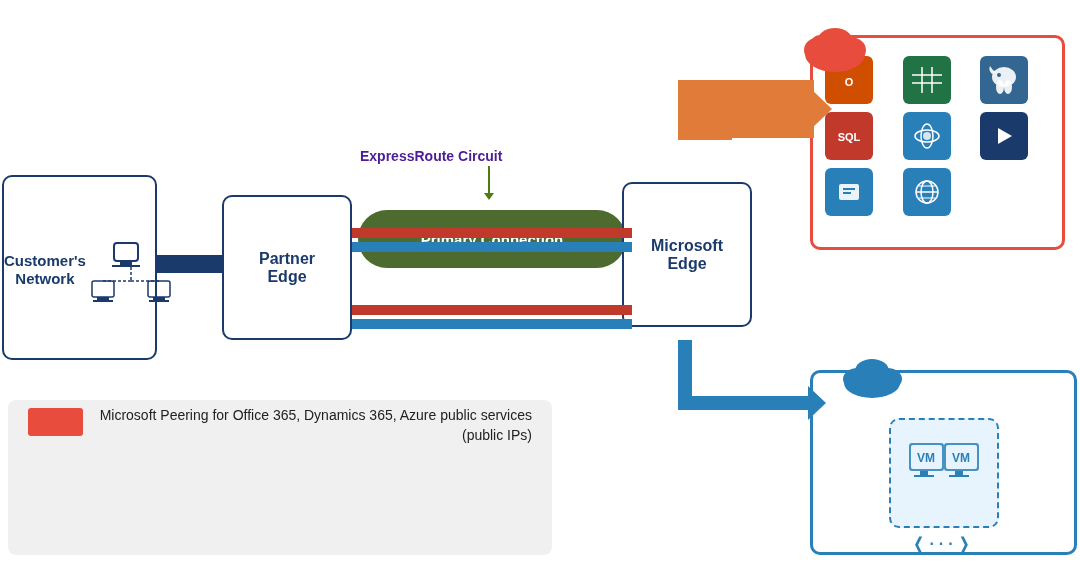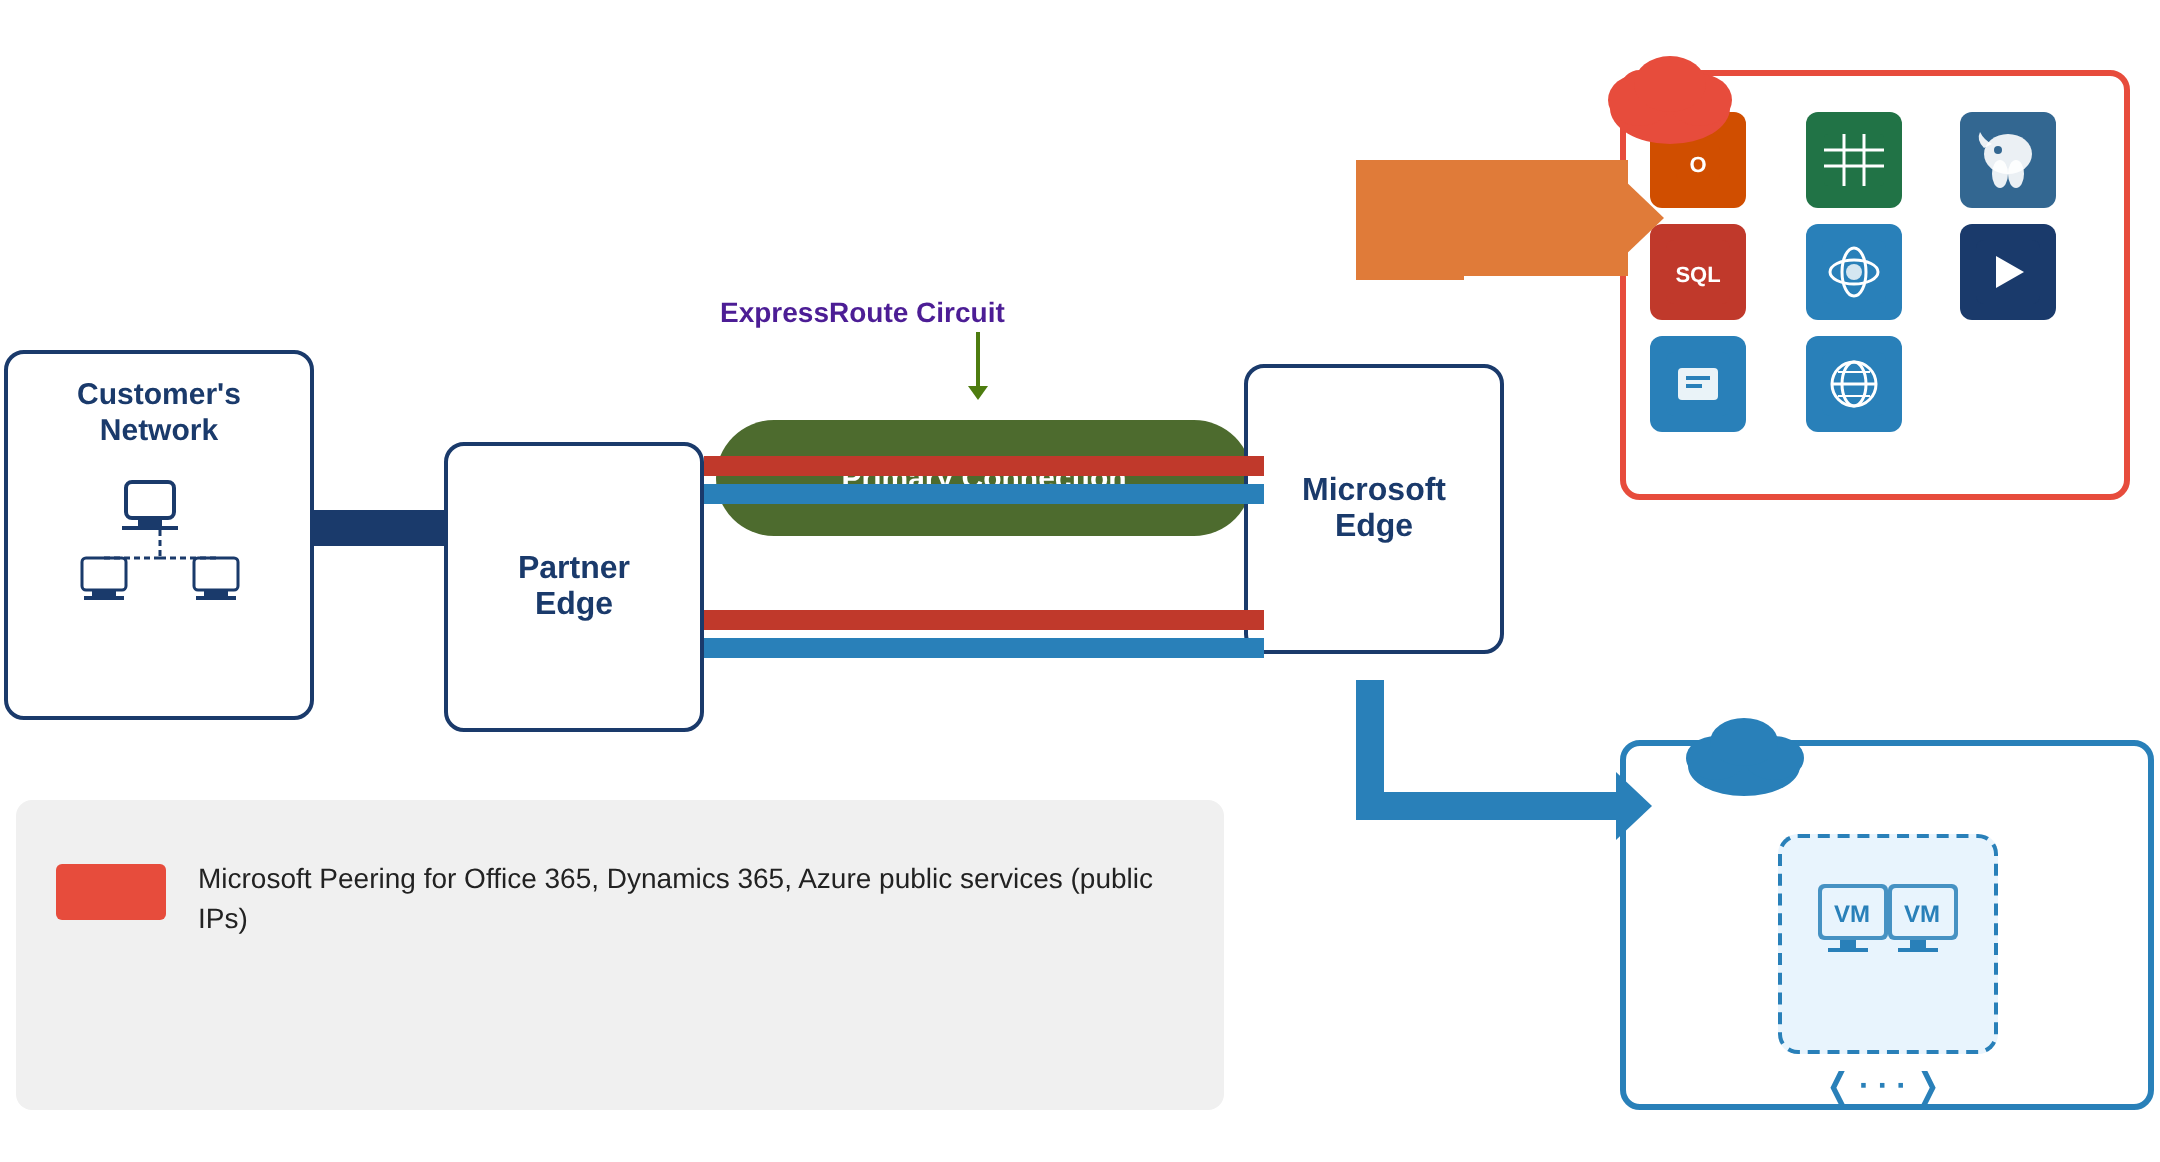--- a/index.html
+++ b/index.html
@@ -23,21 +23,21 @@
     .customers-network {
       position: absolute;
       left: 2px;
       top: 175px;
       width: 155px;
       height: 185px;
       border: 2.5px solid #1a3a6b;
       border-radius: 10px;
       background: #fff;
       display: flex;
-      flex-direction: column;
+      flex-direction: row;
       align-items: center;
       justify-content: flex-start;
       padding-top: 12px;
     }
 
     .customers-network-label {
       font-size: 15px;
       font-weight: 700;
       color: #1a3a6b;
       text-align: center;
@@ -66,21 +66,20 @@
       left: 222px;
       top: 195px;
       width: 130px;
       height: 145px;
       border: 2.5px solid #1a3a6b;
       border-radius: 10px;
       background: #fff;
       display: flex;
       align-items: center;
       justify-content: center;
-      margin-top: 26px;
     }
 
     .partner-edge-label {
       font-size: 16px;
       font-weight: 700;
       color: #1a3a6b;
       text-align: center;
     }
 
     
@@ -296,25 +295,26 @@
       justify-content: center;
       background: #e8f4fd;
       margin-top: 20px;
     }
 
     
     .legend-box {
       position: absolute;
       left: 8px;
       top: 400px;
-      width: 604px;
+      width: 544px;
       height: 155px;
       background: #f0f0f0;
       border-radius: 8px;
-      padding: 30px 20px;
+      padding: 6px 20px;
+      text-align: right;
     }
 
     .legend-item {
       display: flex;
       align-items: flex-start;
       margin-bottom: 18px;
     }
 
     .legend-color-box {
       width: 55px;

